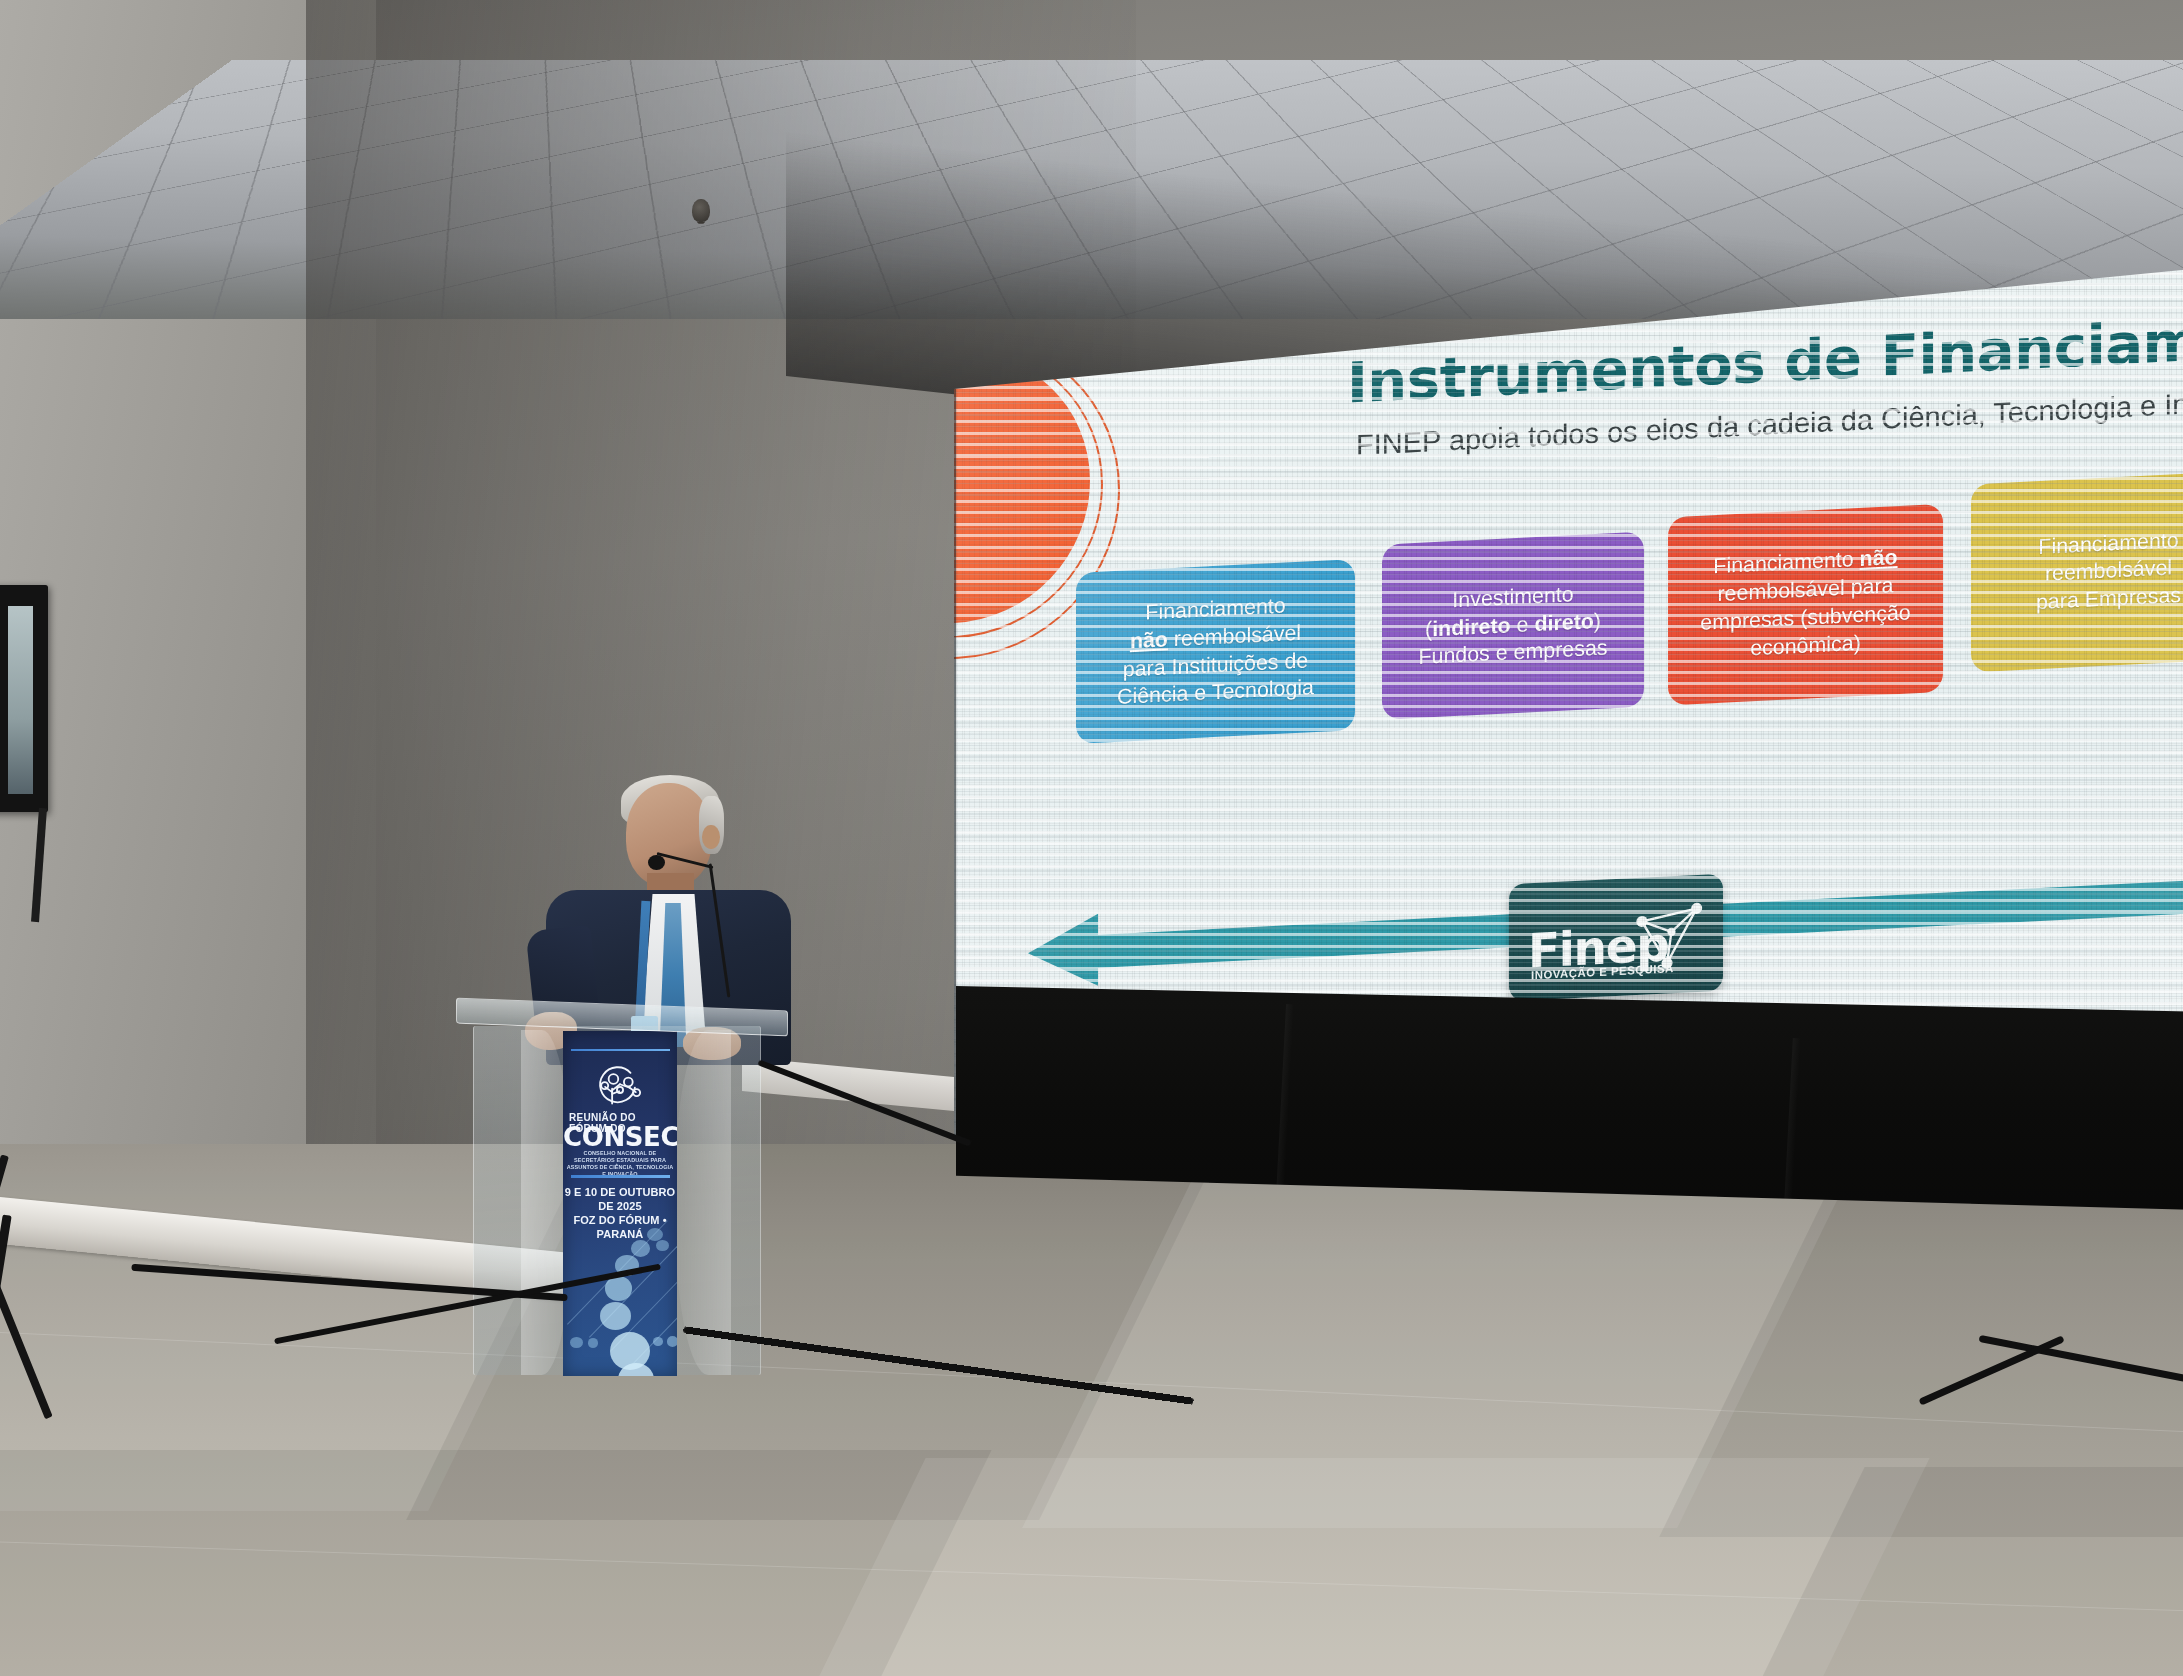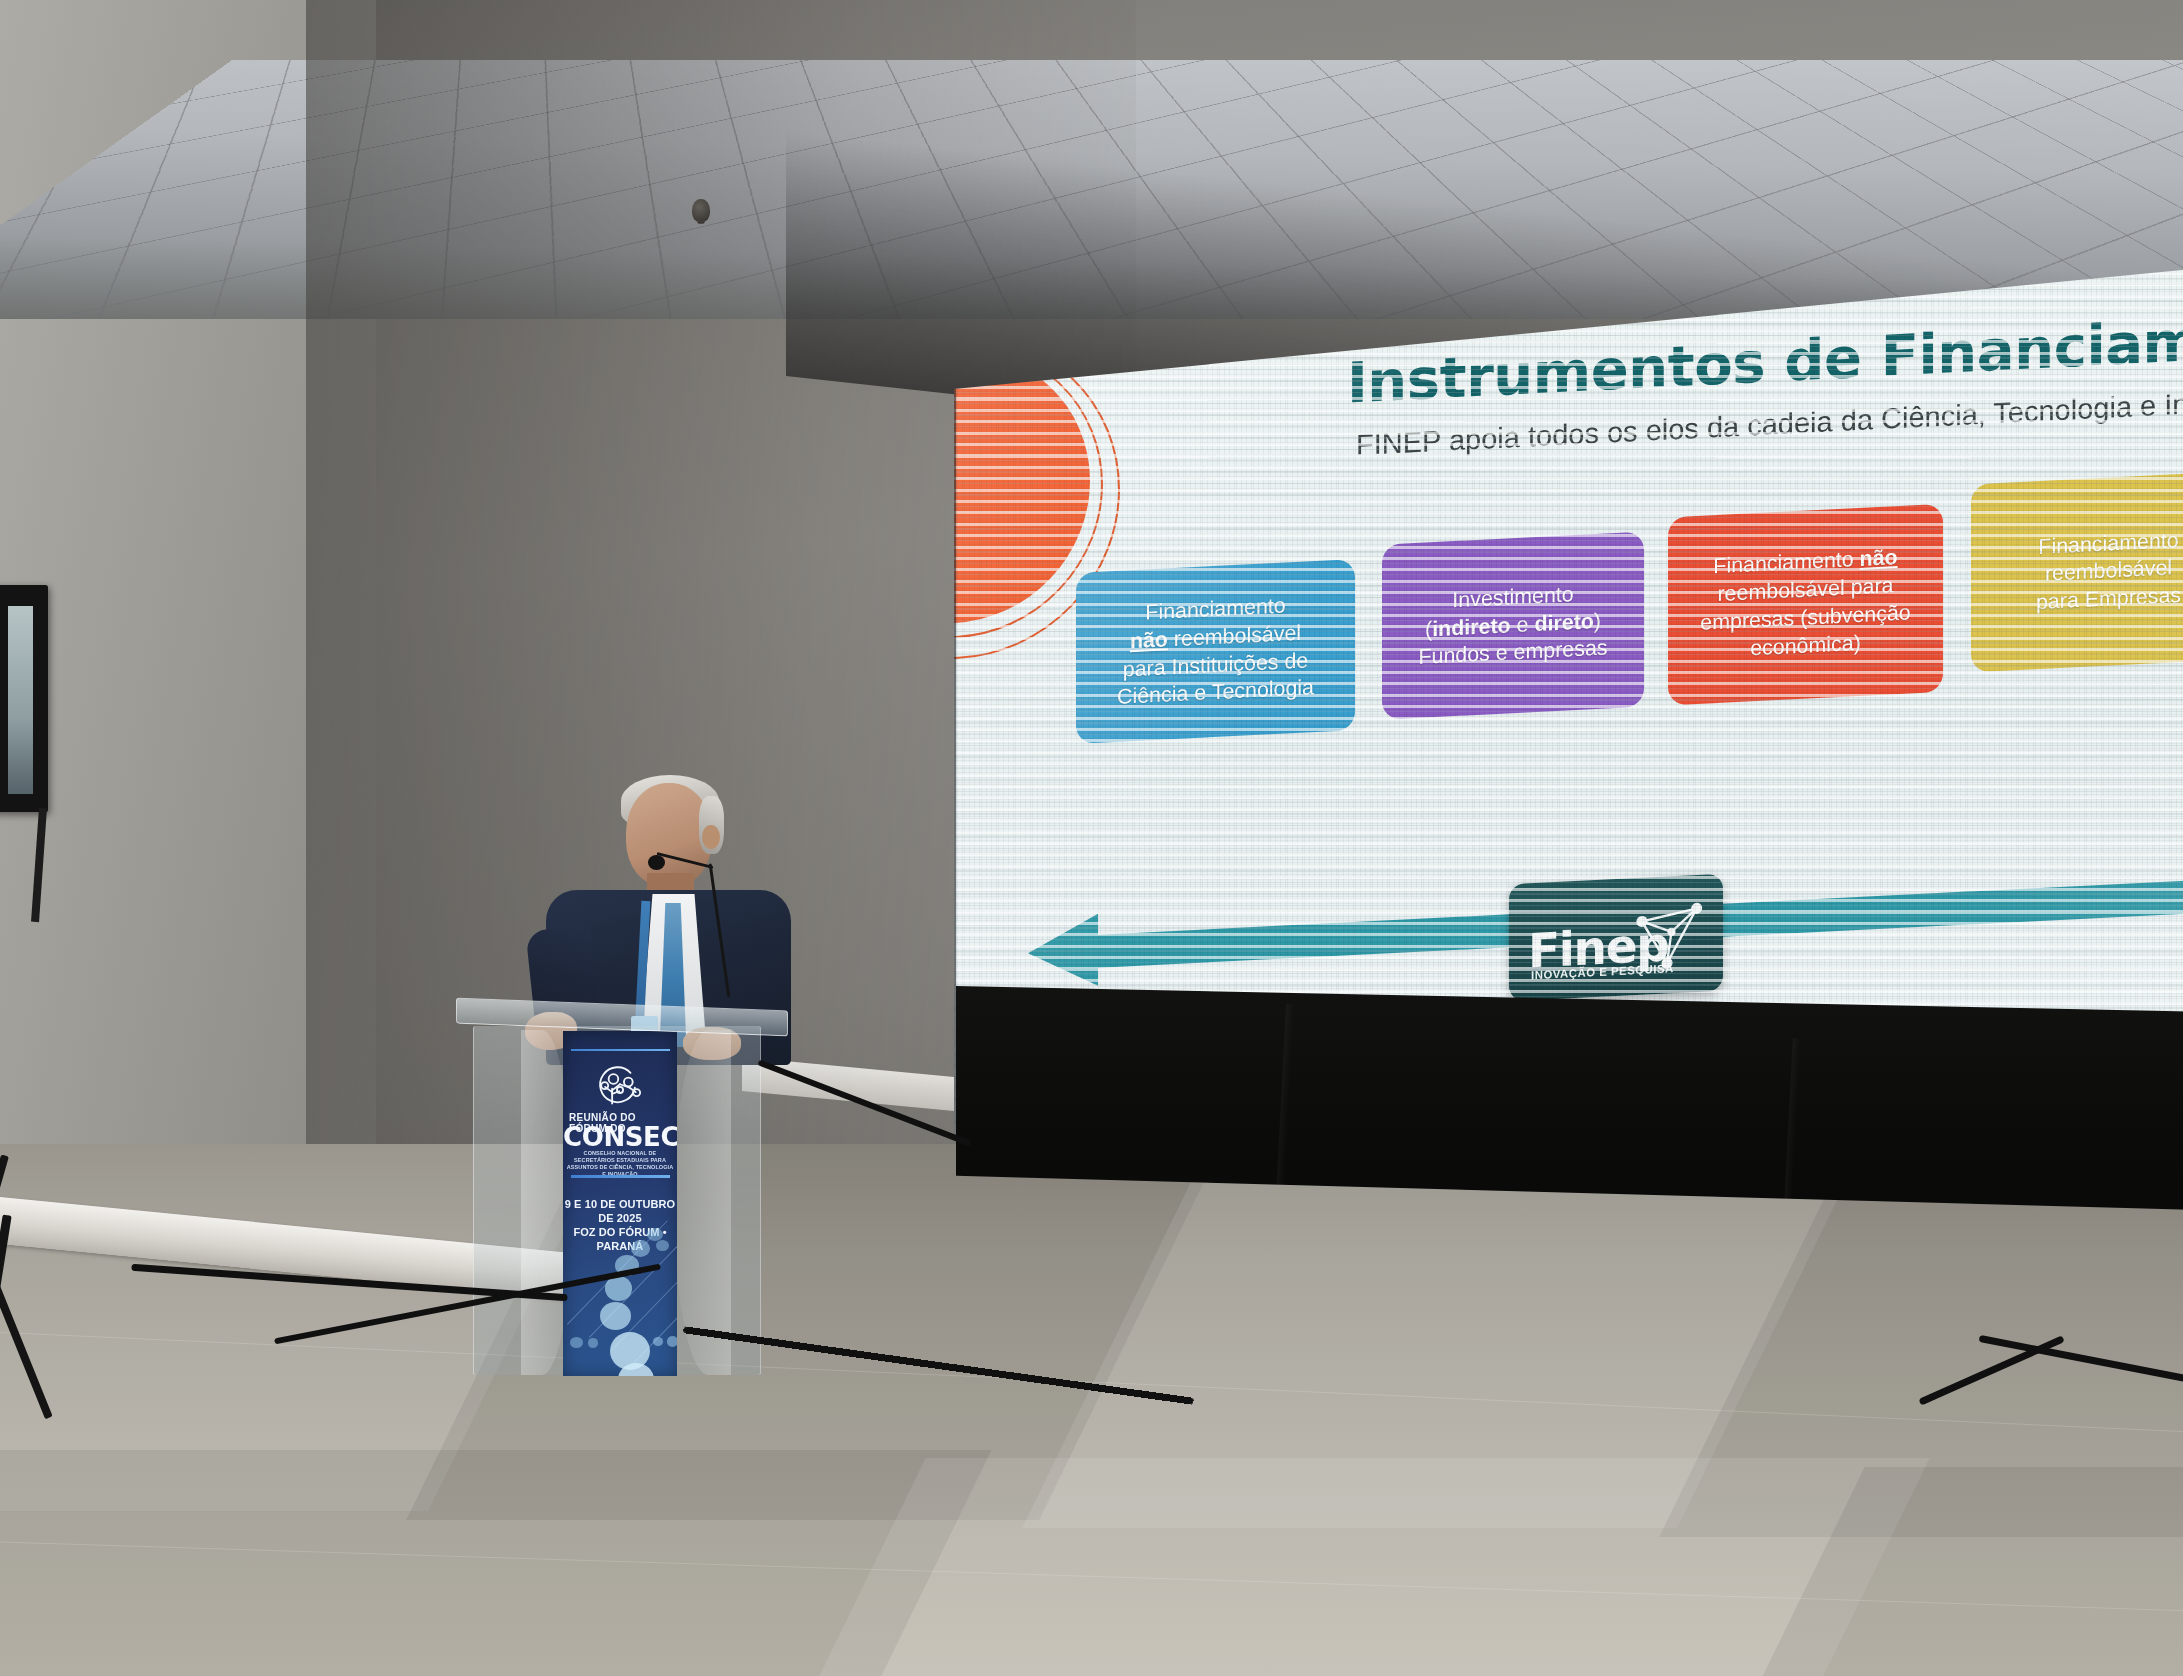--- a/index.html
+++ b/index.html
@@ -325,21 +325,21 @@
   .pb-rule{ position:absolute; left:7.9px; width:99px; height:2.6px;
             background:linear-gradient(90deg,#3f7fd0,#6fb0ee); }
   .pb-logo{ position:absolute; left:29px; top:34px; width:56px; height:42px; }
   .pb-t1{ position:absolute; left:0; top:81px; width:114px; text-align:left;
           font-size:10px; font-weight:bold; color:#eef3fb; letter-spacing:0.3px;padding-left:6px; }
   .pb-t2{ position:absolute; left:0; top:91px; width:114px; text-align:center;
           font-size:26px; font-weight:bold; color:#f4f7fc; letter-spacing:-0.4px;
           font-family:"DejaVu Sans", sans-serif; }
   .pb-t3{ position:absolute; left:3.5px; top:119px; width:107px; text-align:center;
           font-size:5.5px; font-weight:bold; color:#cfdcf0; line-height:1.25; letter-spacing:0.1px; }
-  .pb-t4{ position:absolute; left:0; top:166px; width:114px; text-align:center;
+  .pb-t4{ position:absolute; left:0; top:154px; width:114px; text-align:center;
           font-size:11px; font-weight:bold; color:#f0f5fc; line-height:1.28; letter-spacing:0.1px; }
   .bub{ position:absolute; border-radius:50%; background:rgba(150,200,232,.48); }
   .bline{ position:absolute; height:0.9px; background:rgba(170,210,240,.35);
           transform-origin:0 0; }
 
   .cable{ position:absolute; background:#101010; border-radius:6.1px; }
 </style>
 </head>
 <body>
 

